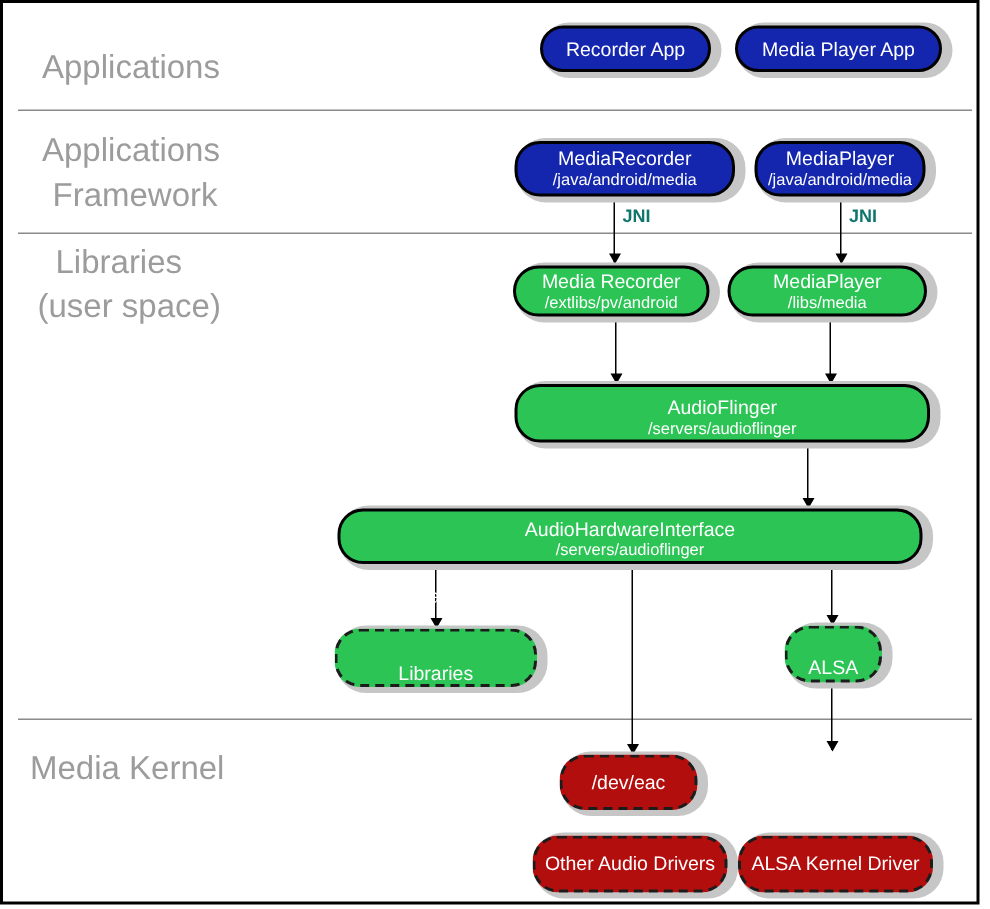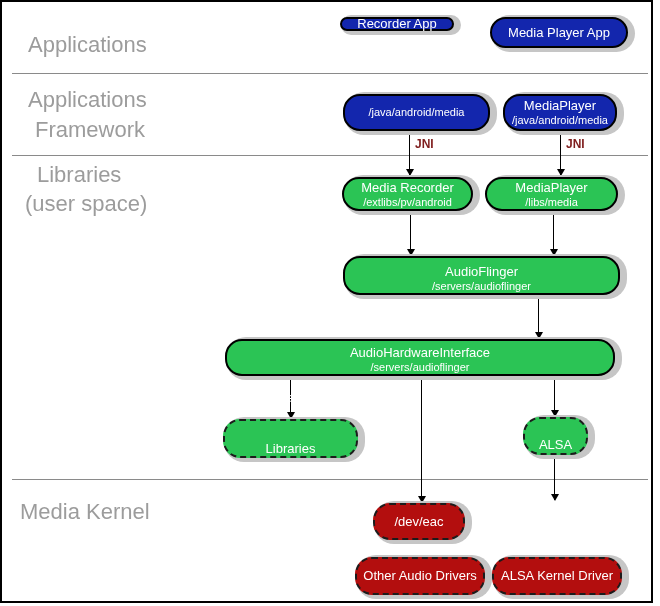--- a/index.html
+++ b/index.html
@@ -30,24 +30,24 @@
   .node.red   { background:var(--kernel-red,#b30e0e); }
   .node.dashed { border-style:dashed; border-color:#1c1c1c; }
   .node .t1 { font-size:13px; line-height:16px; }
   .node .t2 { font-size:11px; line-height:13px; }
   .node .t1b { font-size:13px; line-height:15px; }
   .arrow { position:absolute; width:0; border-left:1px solid #000; }
   .arrow::after {
     content:""; position:absolute; left:-4px; bottom:-1px;
     border:4px solid transparent; border-top:7px solid #000; border-bottom:none;
   }
-  .edge-label { position:absolute; font-size:12px; font-weight:bold; color:#7f1d1d; }
+  .edge-label { position:absolute; font-size:12px; font-weight:bold; color:#0f766e; }
 
   
-  #n-recorder-app        { left:340px; top:17px;  width:114px; height:14px; }
+  #n-recorder-app        { left:360px; top:17px;  width:114px; height:31px; }
   #n-media-player-app    { left:490px; top:17px;  width:138px; height:31px; }
   #n-media-recorder-fw   { left:343px; top:94px;  width:147px; height:37px; }
   #n-media-player-fw     { left:503px; top:94px;  width:114px; height:37px; }
   #n-media-recorder-lib  { left:342px; top:177px; width:131px; height:34px; }
   #n-media-player-lib    { left:485px; top:177px; width:133px; height:34px; }
   #n-audio-flinger       { left:343px; top:256px; width:277px; height:39px; }
   #n-ahi                 { left:225px; top:339px; width:390px; height:37px; }
   #n-proprietary         { left:223px; top:419px; width:135px; height:39px;gap:36px; }
   #n-alsa                { left:523px; top:417px; width:65px;  height:38px; }
   #n-dev-eac             { left:373px; top:503px; width:92px;  height:37px; }
@@ -85,20 +85,21 @@
   <div class="edge-label" style="left:566px; top:137px">JNI</div>
 
   <div class="node blue" id="n-recorder-app">
     <div class="t1">Recorder App</div>
   </div>
   <div class="node blue" id="n-media-player-app">
     <div class="t1">Media Player App</div>
   </div>
 
   <div class="node blue" id="n-media-recorder-fw">
+    <div class="t1">MediaRecorder</div>
     <div class="t2">/java/android/media</div>
   </div>
   <div class="node blue" id="n-media-player-fw">
     <div class="t1">MediaPlayer</div>
     <div class="t2">/java/android/media</div>
   </div>
 
   <div class="node green" id="n-media-recorder-lib">
     <div class="t1">Media Recorder</div>
     <div class="t2">/extlibs/pv/android</div>

